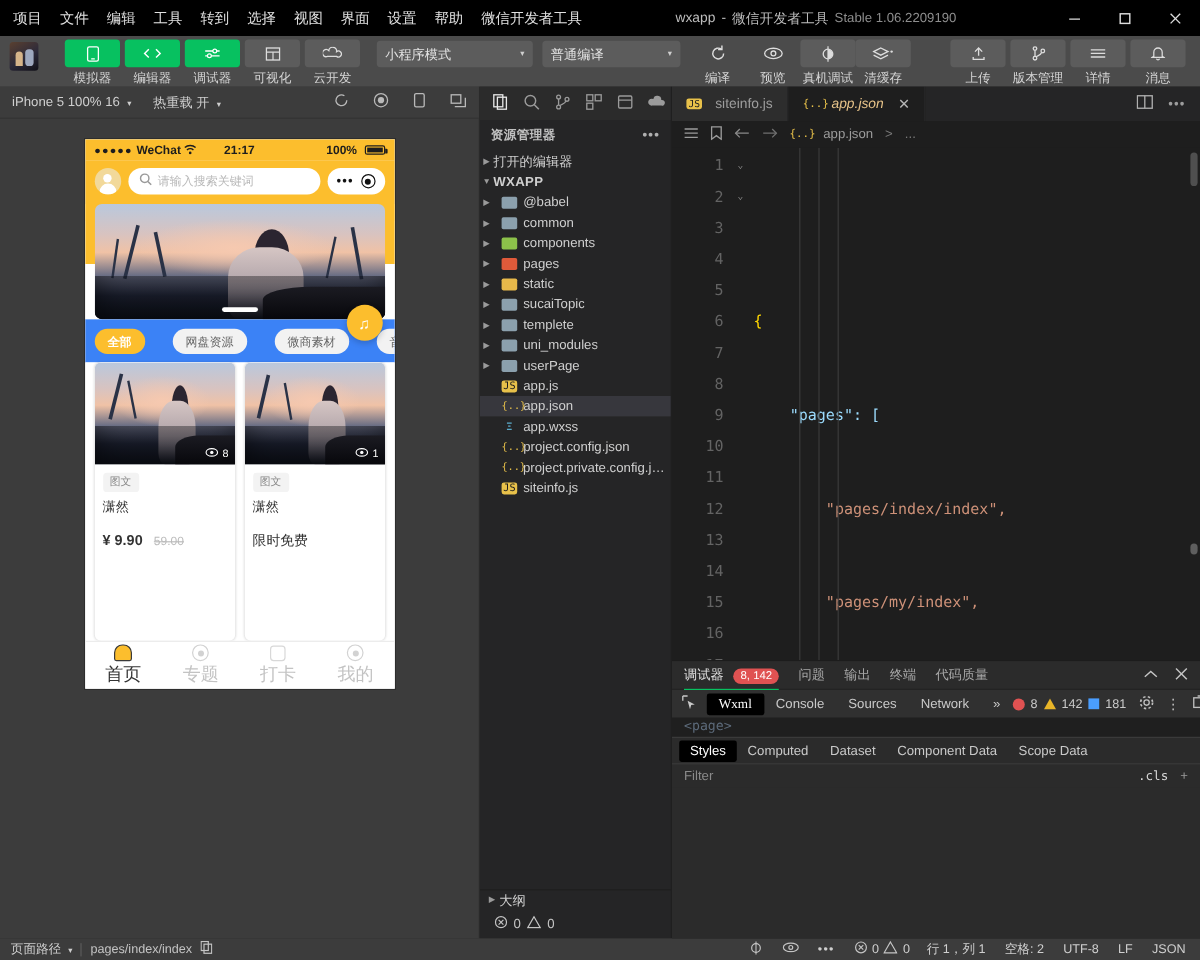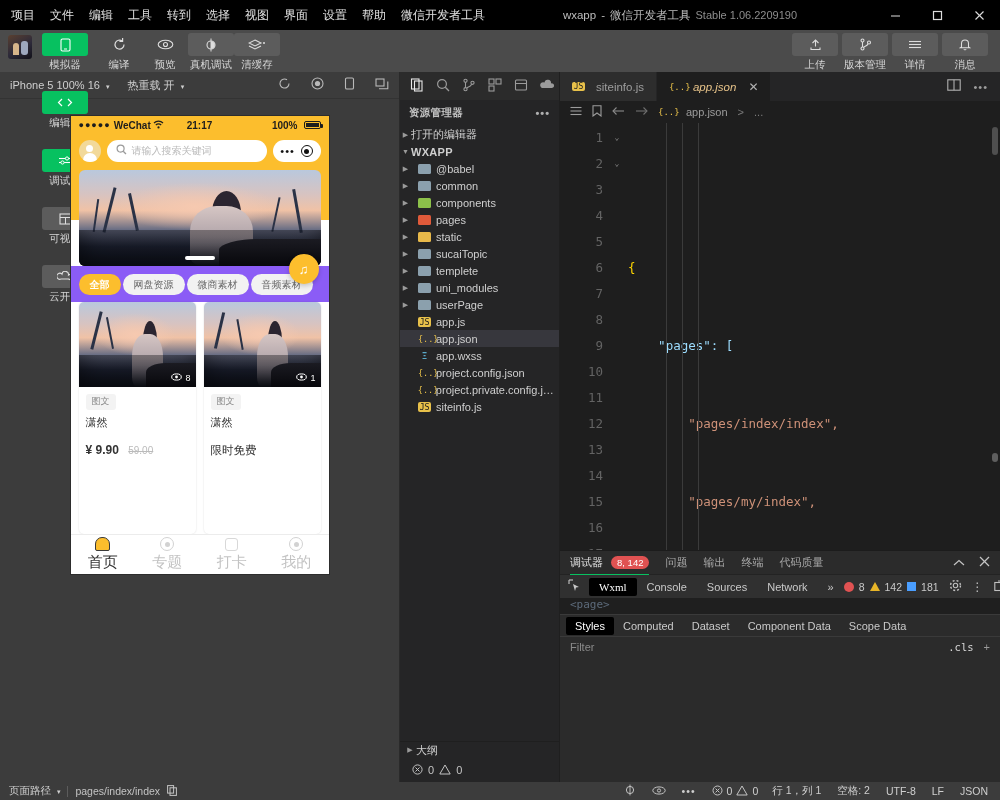--- a/index.html
+++ b/index.html
@@ -26,21 +26,21 @@
   .toolbar { height:42px; background:#4b4b4b; display:flex; align-items:flex-start;
     flex:0 0 42px; padding:0 8px; position:relative; }
   .logo { width:24px; height:24px; margin-top:5px; border-radius:3px; overflow:hidden;
     background:linear-gradient(150deg,#5a4030,#2d2a3a 55%,#111018);
     flex:0 0 24px; position:relative; }
   .logo:after { content:""; position:absolute; left:5px; top:8px; width:6px; height:12px;
     background:#d6b48a; border-radius:3px 3px 0 0; }
   .logo:before { content:""; position:absolute; right:4px; top:6px; width:7px; height:14px;
     background:#9ea8bf; border-radius:3px; }
 
-  .tgroup { display:flex; margin-left:10px; gap:16px;flex-direction:column; }
+  .tgroup { display:flex; margin-left:22px; gap:4px; }
   .tbtn { width:46px; display:flex; flex-direction:column; align-items:center; cursor:pointer; }
   .tbtn .box { width:46px; height:23px; border-radius:3px; background:#5c5c5c;
     display:flex; align-items:center; justify-content:center; margin-top:3px; }
   .tbtn.green .box { background:#07c160; }
   .tbtn .lbl { font-size:10.5px; color:#d5d5d5; margin-top:2px; white-space:nowrap; }
   .tbtn svg { display:block; }
 
   .selwrap { display:flex; gap:8px; margin-left:14px; margin-top:4px; }
   .select { height:22px; background:#5c5c5c; border-radius:3px; display:flex; align-items:center;
     justify-content:space-between; padding:0 7px; color:#e2e2e2; font-size:11px; cursor:pointer; }
@@ -111,21 +111,21 @@
   .artwork .girl { position:absolute; right:28%; bottom:0; width:26%; height:62%;
     background:linear-gradient(#d6c6c4,#8d8490); border-radius:42% 42% 18% 18%; }
   .artwork .hair { position:absolute; right:33%; top:22%; width:12%; height:46%;
     background:#2b2530; border-radius:50% 50% 40% 40%; }
   .artwork .fg { position:absolute; right:0; bottom:0; width:42%; height:28%;
     background:linear-gradient(#1b1b22,#07070b); border-radius:40% 0 0 0; }
   .banner-bar { position:absolute; left:50%; bottom:6px; transform:translateX(-50%);
     width:30px; height:4px; border-radius:2px; background:#fff; }
   .yellowfill { background:#fcbe2d; height:14px; }
 
-  .pchips { display:flex; gap:2px; padding:8px 8px 7px; background:#8b5cf6; overflow:hidden; }
+  .pchips { display:flex; gap:23px; padding:8px 8px 7px; background:#3b82f6; overflow:hidden; }
   .chip { height:21px; border-radius:11px; background:#f2f2f2; color:#666; font-size:10px;
     display:flex; align-items:center; padding:0 11px; white-space:nowrap; flex:0 0 auto; }
   .chip.on { background:#fcbe2d; color:#fff; font-weight:bold; }
 
   .psec { display:flex; align-items:flex-start; padding:2px 8px 6px; background:#fff; }
   .psec .tt { font-size:11px; color:#333; font-weight:bold; border-left:3px solid #fcbe2d;
     padding-left:5px; line-height:1.25; width:60px; }
   .psec .segs { margin-left:auto; display:flex; gap:7px; }
   .seg { height:20px; border-radius:10px; border:1px solid #e4e4e4; color:#bbb;
     font-size:10px; display:flex; align-items:center; padding:0 13px; }
@@ -342,20 +342,30 @@
       <div class="tbtn">
         <div class="box">
           <svg width="16" height="11" viewBox="0 0 16 11">
               <path d="M4 8 A3 3 0 1 1 5 3.2 A3.2 3.2 0 0 1 11.5 4 A2.5 2.5 0 1 1 11.5 8 Z" fill="none" stroke="#ddd" stroke-width="1.1"></path>
             </svg>
         </div>
         <div class="lbl">云开发</div>
       </div>
     </div>
 
+    <div class="selwrap">
+      <div class="select sel1">
+        <span>小程序模式</span>
+        <span class="car">▾</span>
+      </div>
+      <div class="select sel2">
+        <span>普通编译</span>
+        <span class="car">▾</span>
+      </div>
+    </div>
 
     <div class="tgroup2">
       <div class="tbtn">
         <div class="box" style="background:transparent">
           <svg width="15" height="15" viewBox="0 0 15 15">
               <path d="M12 7.5 A4.5 4.5 0 1 1 10.2 4" fill="none" stroke="#ddd" stroke-width="1.2"></path>
               <polyline points="10.6,1 10.6,4.3 7.4,4.3" fill="none" stroke="#ddd" stroke-width="1.2"></polyline>
             </svg>
         </div>
         <div class="lbl">编译</div>

